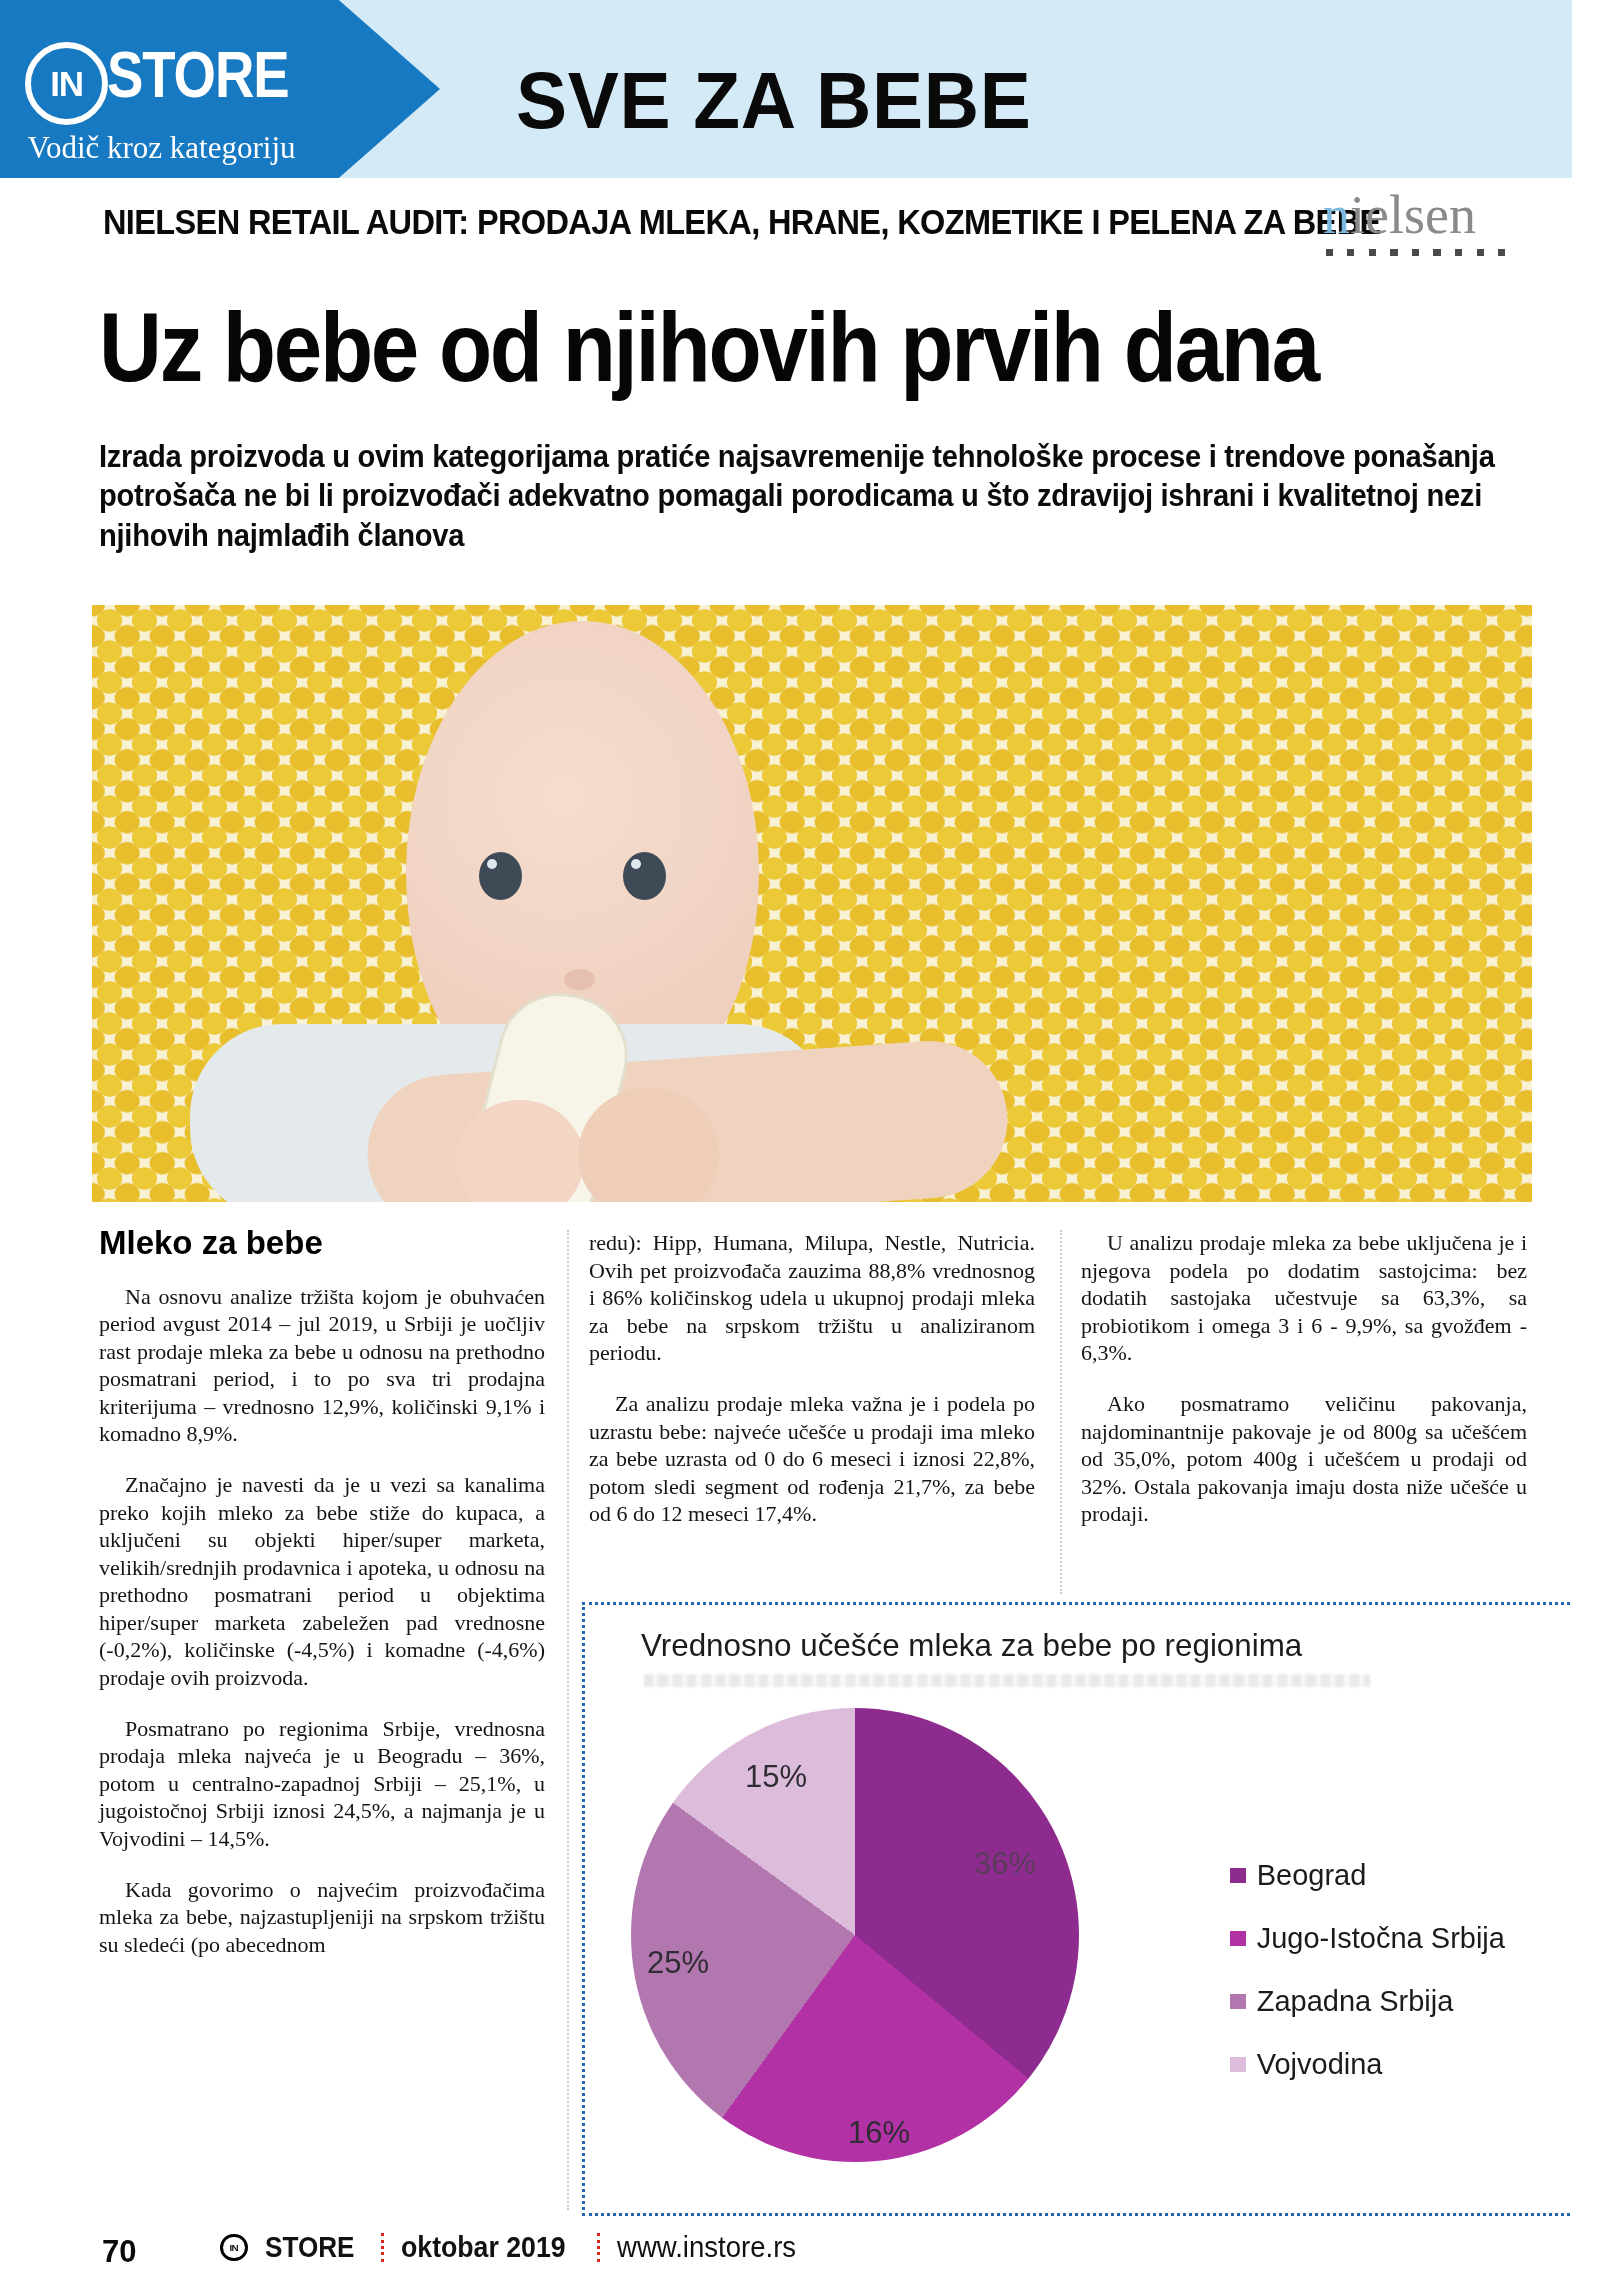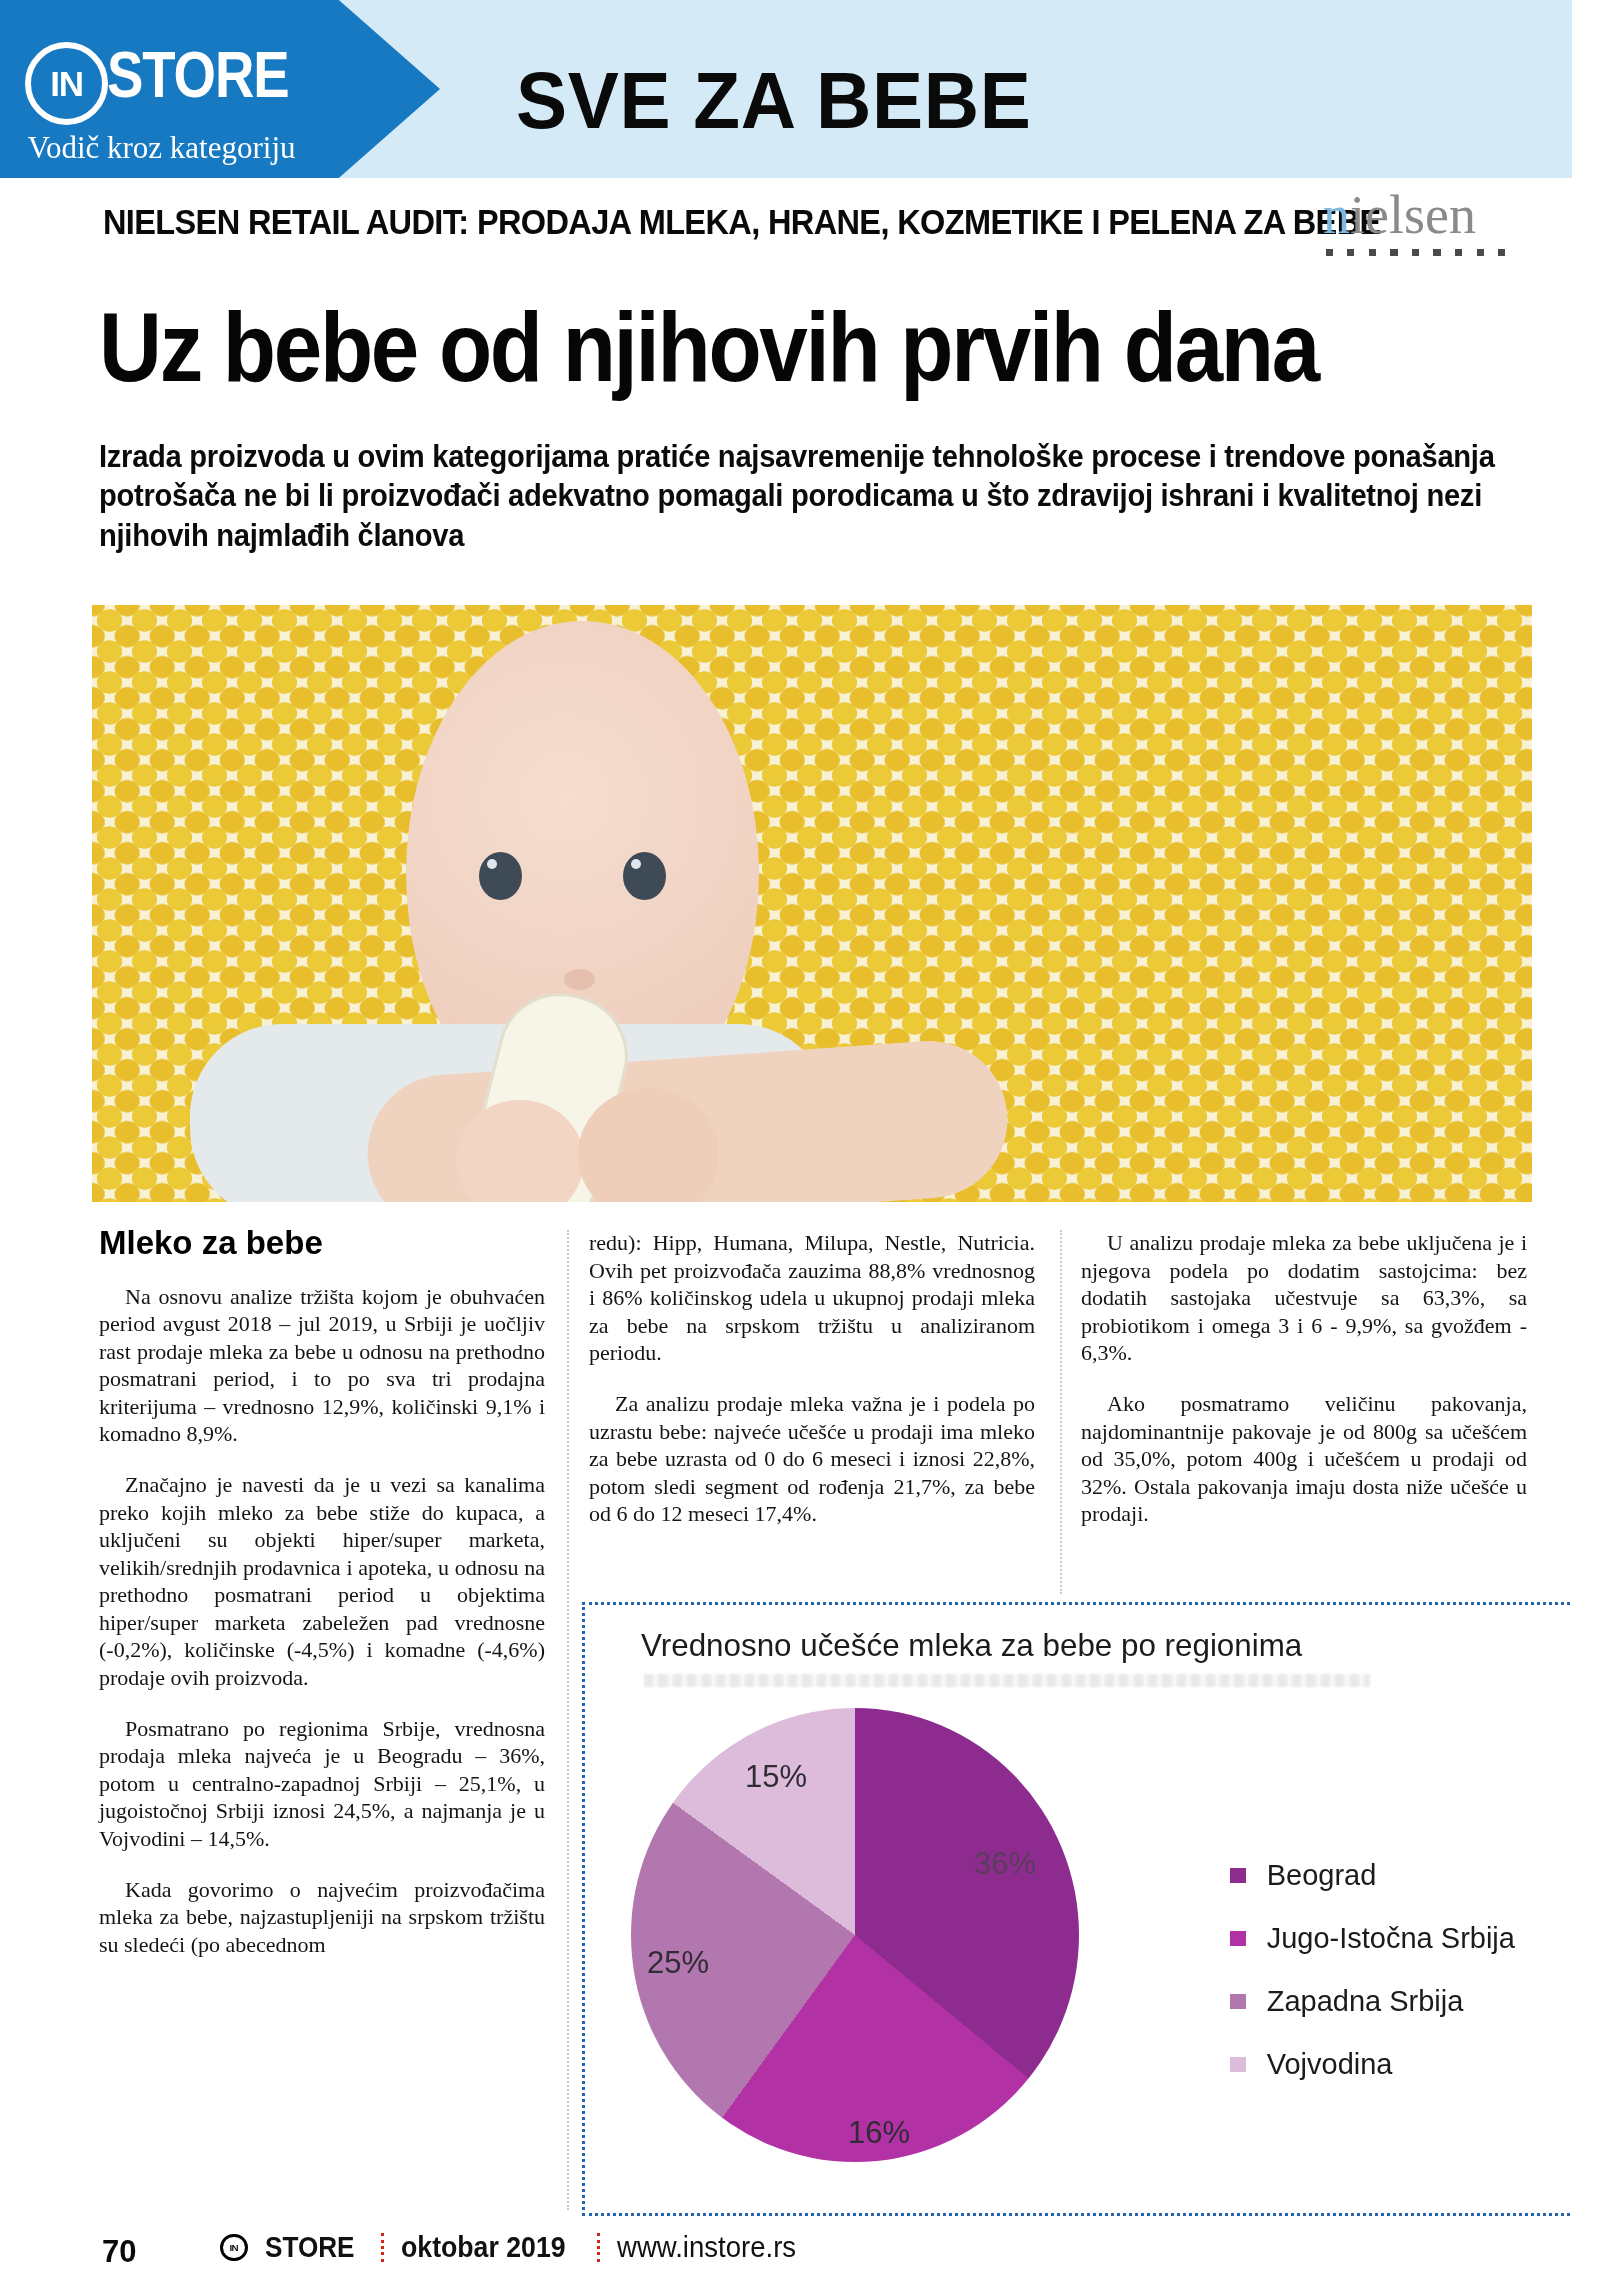--- a/index.html
+++ b/index.html
@@ -71,21 +71,21 @@
   .chartbox{position:absolute;left:582px;top:1602px;width:1006px;height:614px;margin:0;background:#fff;
             border:3.3px dotted #2566b4;box-sizing:border-box;}
   .chart-title{position:absolute;left:56px;top:22px;font-size:32px;color:#1c1c1c;white-space:nowrap;
                transform:scaleX(.98);transform-origin:0 0;}
   .chart-subtle{position:absolute;left:59px;top:69px;width:726px;height:13px;opacity:.45;filter:blur(1.3px);
                 background:repeating-linear-gradient(90deg,#cfcfcf 0 9.2px,#efefef 9.2px 14.4px);}
   .pie-wrap{position:absolute;left:46px;top:103px;width:448px;height:454px;}
   .pie{position:absolute;left:0;top:0;width:100%;height:100%;border-radius:50%;}
   .pie-label{position:absolute;transform:translate(-50%,-50%);font-size:31px;white-space:nowrap;}
   .legend{position:absolute;left:645px;top:254px;display:flex;flex-direction:column;gap:30px;}
-  .legend-item{display:flex;align-items:center;gap:21px;}
+  .legend-item{display:flex;align-items:center;gap:11px;}
   .legend-marker{width:15.7px;height:15.7px;flex:0 0 auto;}
   .legend-label{font-size:29px;color:#1b1b1b;white-space:nowrap;}
 
   
   .pageno{position:absolute;left:102px;top:2234px;font-size:31px;font-weight:700;color:#0a0a0a;}
   .foot-group{position:absolute;left:220px;top:2231px;display:flex;align-items:center;gap:17px;}
   .mini-circle{width:27.5px;height:27.5px;border:3.3px solid #000;border-radius:50%;display:flex;
                align-items:center;justify-content:center;box-sizing:border-box;}
   .mini-circle span{font-size:9.8px;font-weight:700;letter-spacing:-0.7px;}
   .foot-brand-text{font-size:29px;font-weight:700;transform:scaleX(.9);transform-origin:0 50%;white-space:nowrap;}
@@ -136,21 +136,21 @@
     <div class="baby-bottle"></div>
     <div class="baby-hand1"></div>
     <div class="baby-hand2"></div>
   </div>
 
   <div class="colsep sep1"></div>
   <div class="colsep sep2"></div>
 
   <section class="col col1">
     <h2>Mleko za bebe</h2>
-    <p class="para">Na osnovu analize tržišta kojom je obuhvaćen period avgust 2018 – jul 2019, u Srbiji je uočljiv rast prodaje mleka za bebe u odnosu na prethodno posmatrani period, i to po sva tri prodajna kriterijuma – vrednosno 12,9%, količinski 9,1% i komadno 8,9%.</p>
+    <p class="para">Na osnovu analize tržišta kojom je obuhvaćen period avgust 2014 – jul 2019, u Srbiji je uočljiv rast prodaje mleka za bebe u odnosu na prethodno posmatrani period, i to po sva tri prodajna kriterijuma – vrednosno 12,9%, količinski 9,1% i komadno 8,9%.</p>
     <p class="para">Značajno je navesti da je u vezi sa kanalima preko kojih mleko za bebe stiže do kupaca, a uključeni su objekti hiper/super marketa, velikih/srednjih prodavnica i apoteka, u odnosu na prethodno posmatrani period u objektima hiper/super marketa zabeležen pad vrednosne (-0,2%), količinske (-4,5%) i komadne (-4,6%) prodaje ovih proizvoda.</p>
     <p class="para">Posmatrano po regionima Srbije, vrednosna prodaja mleka najveća je u Beogradu – 36%, potom u centralno-zapadnoj Srbiji – 25,1%, u jugoistočnoj Srbiji iznosi 24,5%, a najmanja je u Vojvodini – 14,5%.</p>
     <p class="para">Kada govorimo o najvećim proizvođačima mleka za bebe, najzastupljeniji na srpskom tržištu su sledeći (po abecednom</p>
   </section>
   <section class="col col2">
     <p class="para no-indent">redu): Hipp, Humana, Milupa, Nestle, Nutricia. Ovih pet proizvođača zauzima 88,8% vrednosnog i 86% količinskog udela u ukupnoj prodaji mleka za bebe na srpskom tržištu u analiziranom periodu.</p>
     <p class="para">Za analizu prodaje mleka važna je i podela po uzrastu bebe: najveće učešće u prodaji ima mleko za bebe uzrasta od 0 do 6 meseci i iznosi 22,8%, potom sledi segment od rođenja 21,7%, za bebe od 6 do 12 meseci 17,4%.</p>
   </section>
   <section class="col col3">
     <p class="para">U analizu prodaje mleka za bebe uključena je i njegova podela po dodatim sastojcima: bez dodatih sastojaka učestvuje sa 63,3%, sa probiotikom i omega 3 i 6 - 9,9%, sa gvožđem - 6,3%.</p>

